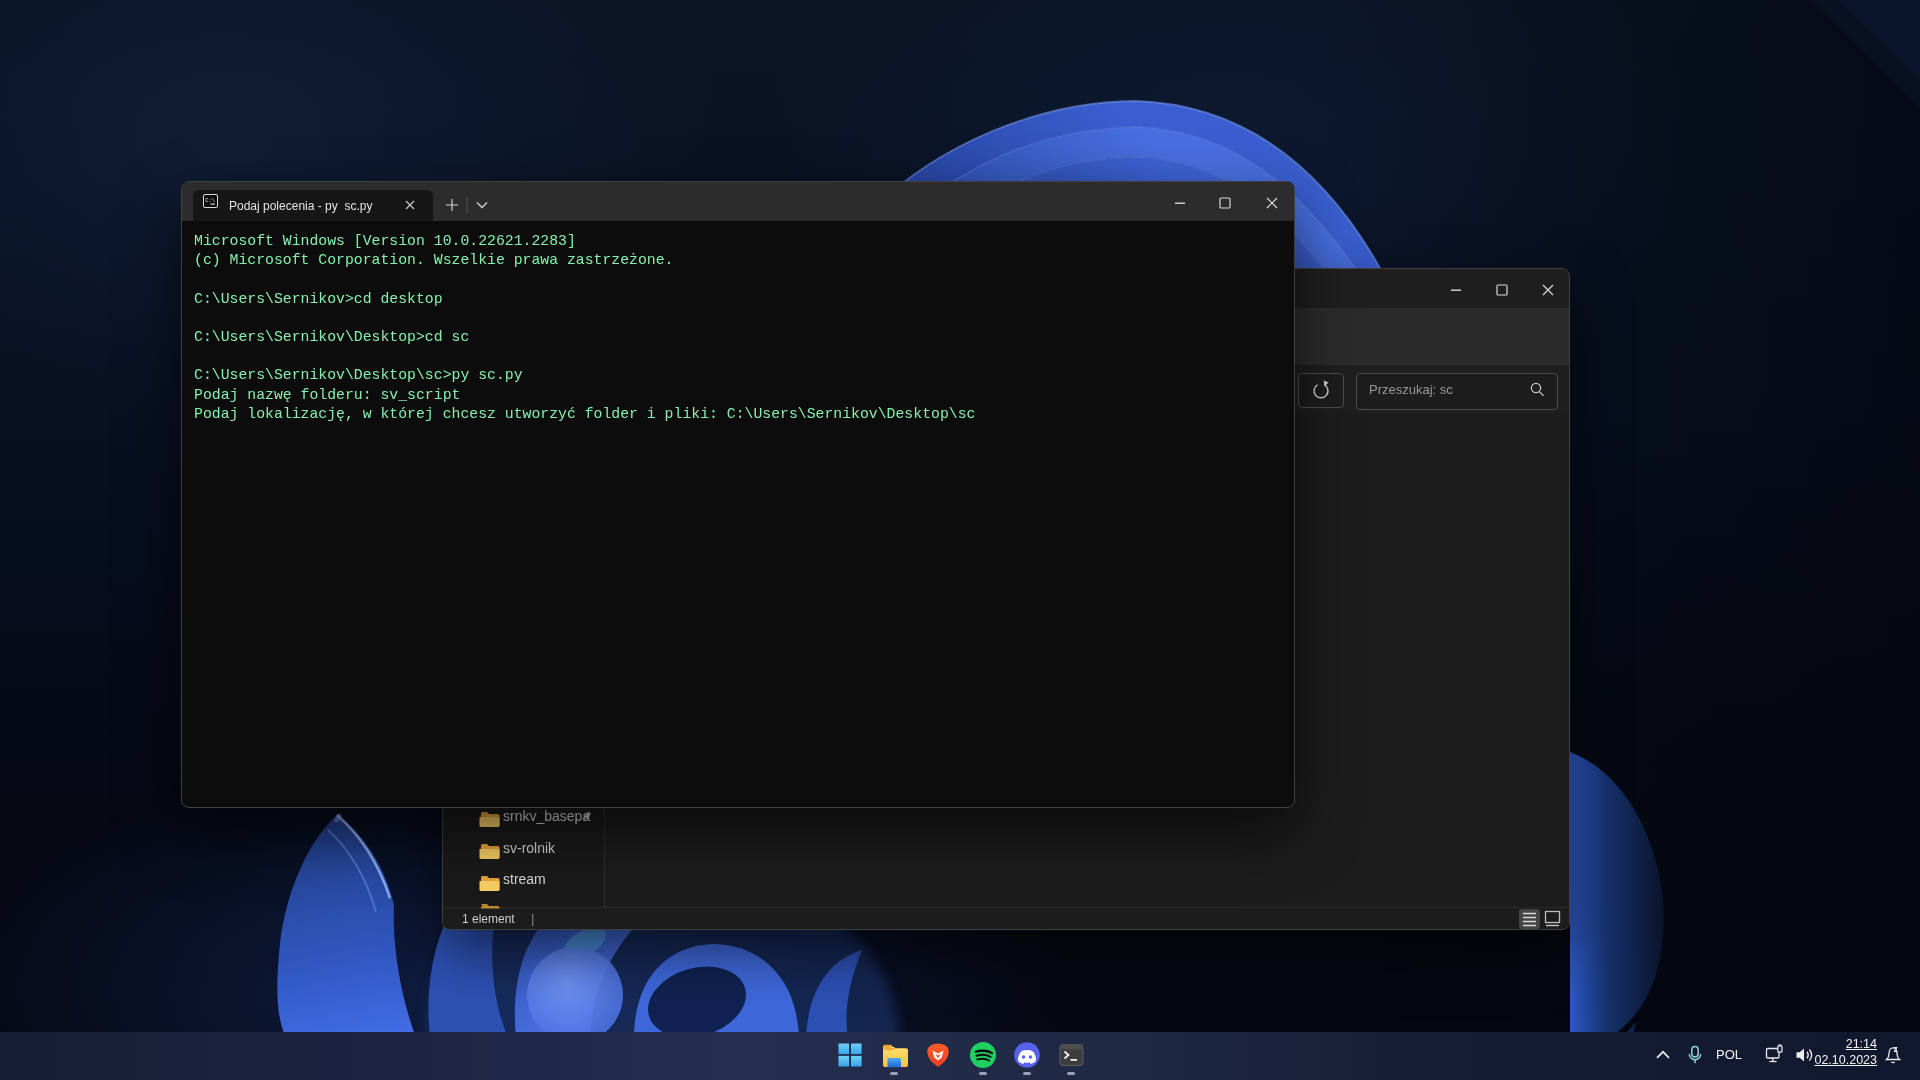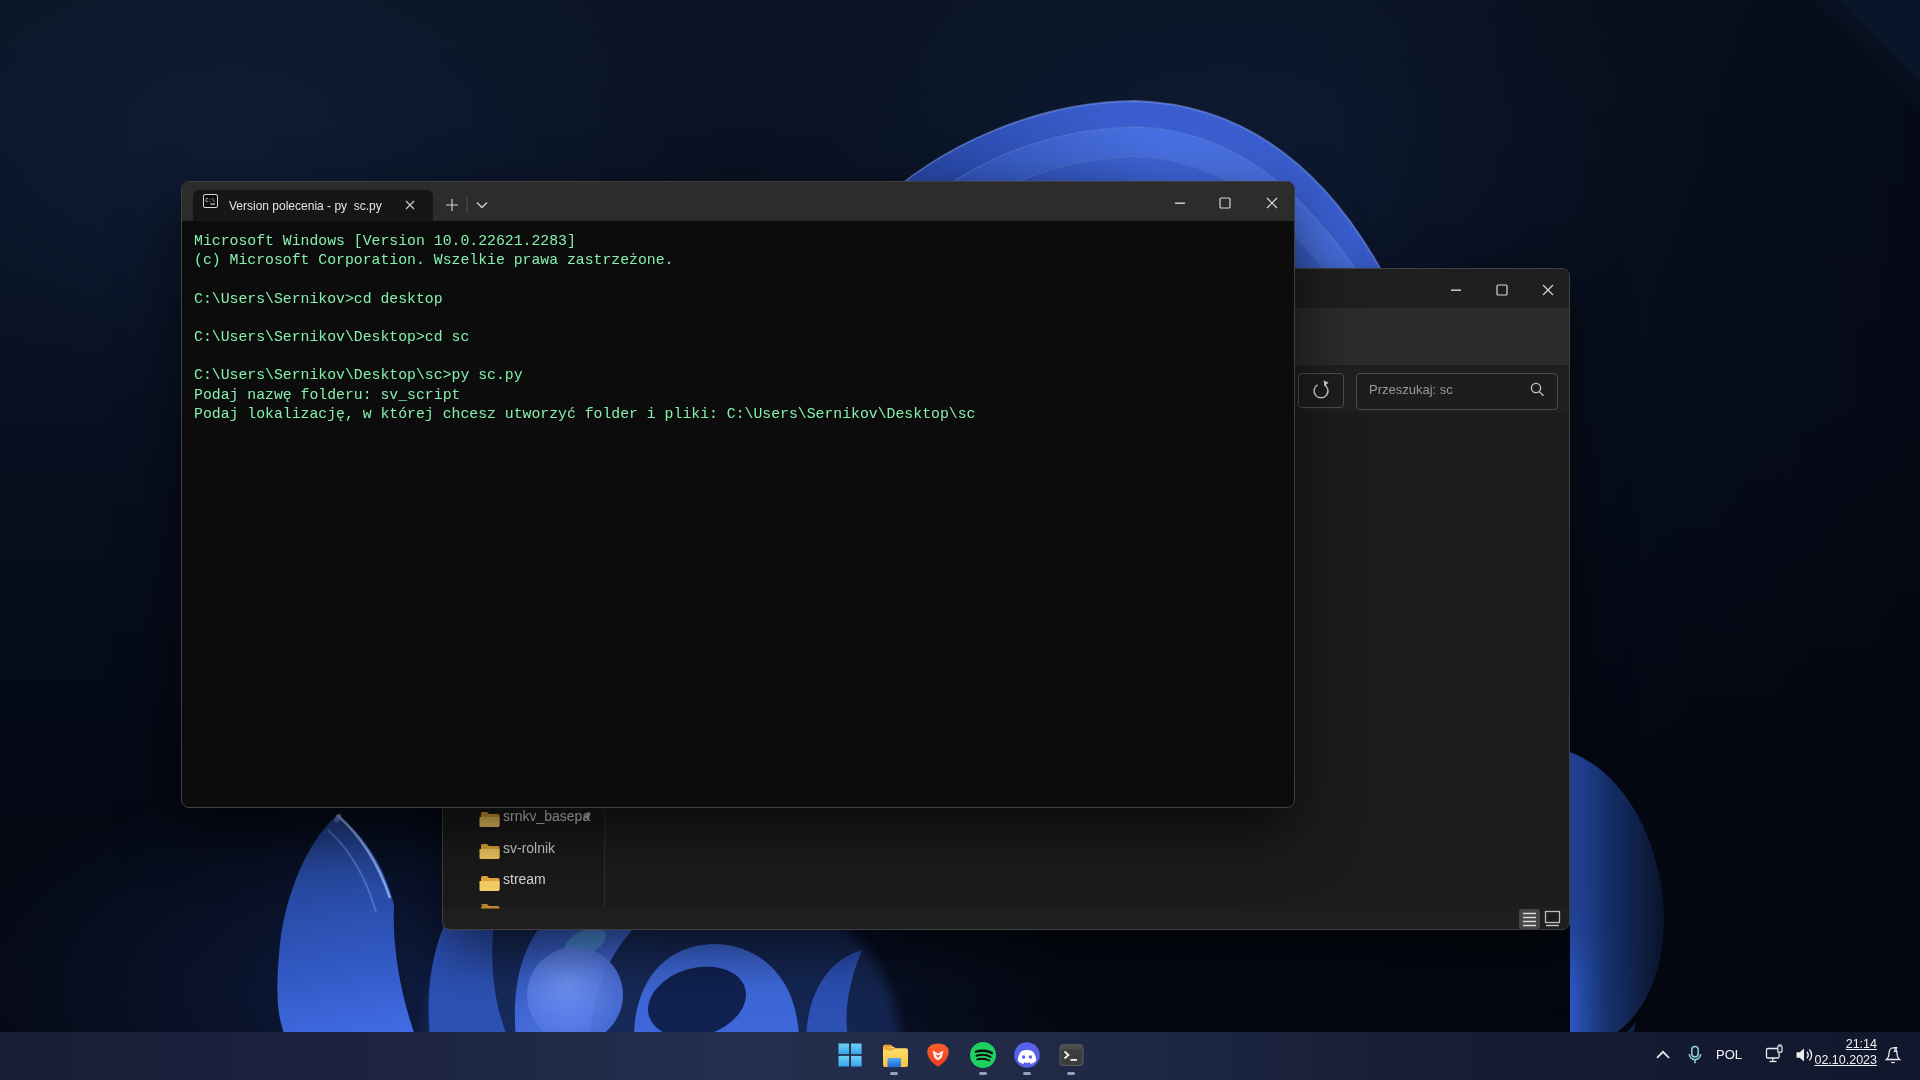--- a/index.html
+++ b/index.html
@@ -183,20 +183,24 @@
     <div id="ex-title"></div>
     <div id="ex-cmdbar"></div>
     <div id="ex-addr"></div>
     <div class="ex-box" id="ex-refresh"></div>
     <div class="ex-box" id="ex-search">
         <span>Przeszukaj: sc</span>
       </div>
     <div id="ex-content">
       <div id="ex-nav"></div>
     </div>
+    <div id="ex-status">
+      <span class="cnt">1 element</span>
+        <span class="sep">|</span>
+    </div>
     <svg style="position:absolute;left:0;top:0;" width="1128" height="662" viewBox="0 0 1128 662">
 
       <rect x="1008" y="20.5" width="10" height="1.4" fill="#d8d8d8"></rect>
       <rect x="1054" y="16" width="10" height="10" fill="none" stroke="#d8d8d8" stroke-width="1.2" rx="1"></rect>
       <path d="M 1100,16 L 1110,26 M 1110,16 L 1100,26" stroke="#d8d8d8" stroke-width="1.2"></path>
 
       <path d="M 874.5,115.8 A 7,7 0 1 0 881.5,115.8" stroke="#d0d0d0" stroke-width="1.5" fill="none"></path>
       <path d="M 880.6,111.6 L 885.6,113.4 L 881.5,117.2 Z" fill="#d0d0d0"></path>
 
       <circle cx="1093" cy="119" r="4.6" stroke="#c4c4c4" stroke-width="1.3" fill="none"></circle>
@@ -240,21 +244,21 @@
         <span>sv-rolnik</span>
       </div>
     <div class="nav-item" style="top:570px;margin-top:32px;">
         <span>stream</span>
       </div>
   </div>
 
   <div id="terminal">
     <div id="t-title"></div>
     <div id="t-tab">
-      <span class="ttl">Version polecenia - py  sc.py</span>
+      <span class="ttl">Podaj polecenia - py  sc.py</span>
     </div>
     <pre id="t-text">Microsoft Windows [Version 10.0.22621.2283]
 (c) Microsoft Corporation. Wszelkie prawa zastrzeżone.
 
 C:\Users\Sernikov&gt;cd desktop
 
 C:\Users\Sernikov\Desktop&gt;cd sc
 
 C:\Users\Sernikov\Desktop\sc&gt;py sc.py
 Podaj nazwę folderu: sv_script

